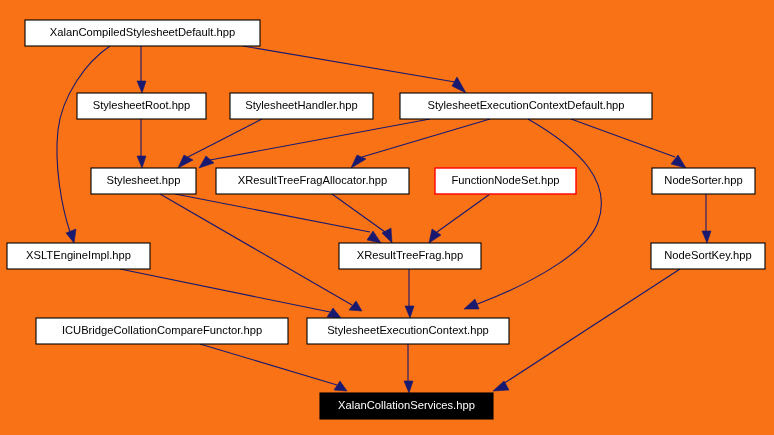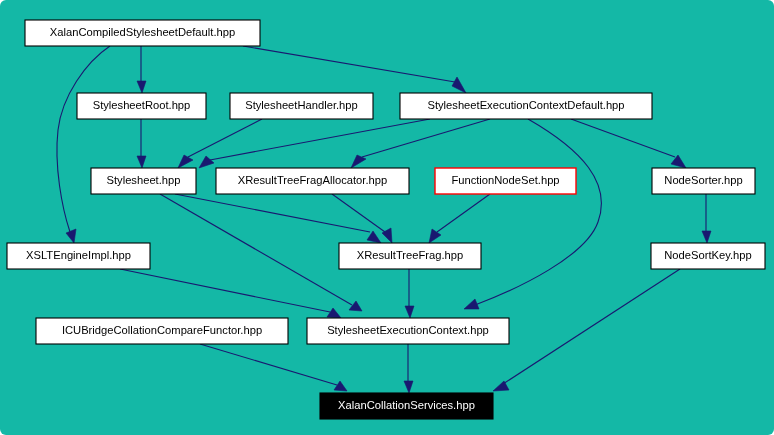--- a/index.html
+++ b/index.html
@@ -10,22 +10,21 @@
   body {
     width: 774px;
     height: 435px;
     overflow: hidden;
     font-family: "Liberation Sans", sans-serif;
   }
   #graph-root {
     position: relative;
     width: 774px;
     height: 435px;
-    background: #14b8a6;
-    border-radius: 6px;
+    background: #f97316;
   }
   svg#dep-graph {
     display: block;
     width: 774px;
     height: 435px;
   }
   .edge-path {
     fill: none;
     stroke: #191970;
     stroke-width: 1.1;

